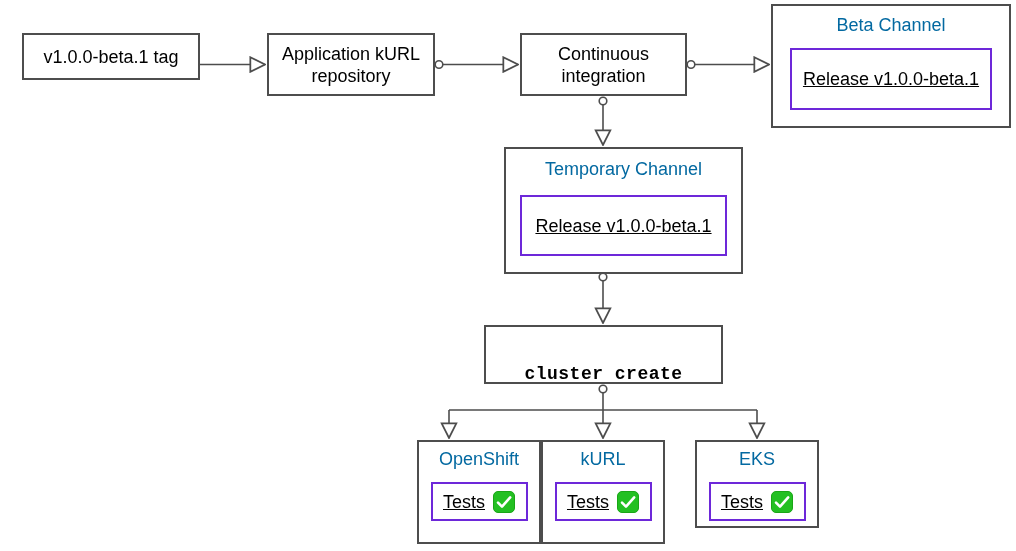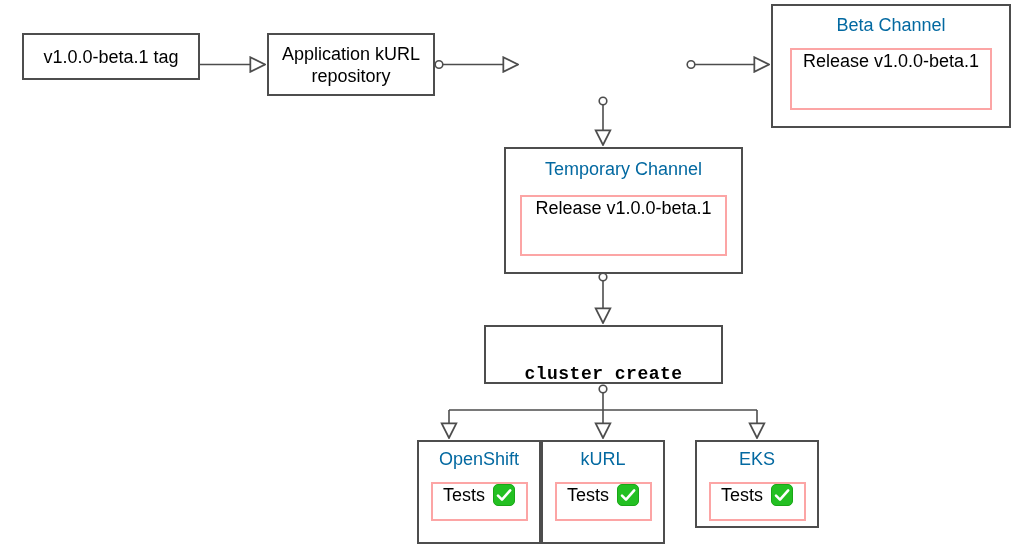--- a/index.html
+++ b/index.html
@@ -64,26 +64,27 @@
   }
   .group-title {
     font-size: 18px;
     line-height: 22px;
     color: #0369a1;
     width: 100%;
     text-align: center;
   }
   .group-inner {
     box-sizing: border-box;
-    border: 2px solid #fca5a5;
+    border: 2px solid #6d28d9;
     background: #ffffff;
     display: flex;
-    align-items: flex-start;
+    align-items: center;
     justify-content: center;
     gap: 8px;
+    text-decoration: underline;
   }
   .inner-label {
     font-size: 18px;
     line-height: 22px;
     color: #000000;
   }
   .check-icon {
     display: inline-block;
     width: 22px;
     height: 22px;
@@ -141,20 +142,24 @@
 
   <div class="node" style="left:5px; top:33px; width:178px; height:47px;margin-left:17px;">
     <span class="node-label">v1.0.0-beta.1 tag</span>
   </div>
 
   <div class="node" style="left:267px; top:33px; width:168px; height:63px;">
     <span class="node-label">Application kURL
 repository</span>
   </div>
 
+  <div class="node" style="left:520px; top:33px; width:167px; height:63px;">
+    <span class="node-label">Continuous
+integration</span>
+  </div>
 
   <div class="group-node" style="left:771px; top:4px; width:240px; height:124px; padding-top:8px;">
     <div class="group-title">Beta Channel</div>
     <div class="group-inner" style="margin-top:12px; width:202px; height:62px;">
       <span class="inner-label">Release v1.0.0-beta.1</span>
     </div>
   </div>
 
   <div class="group-node" style="left:504px; top:147px; width:239px; height:127px; padding-top:9px;">
     <div class="group-title">Temporary Channel</div>

